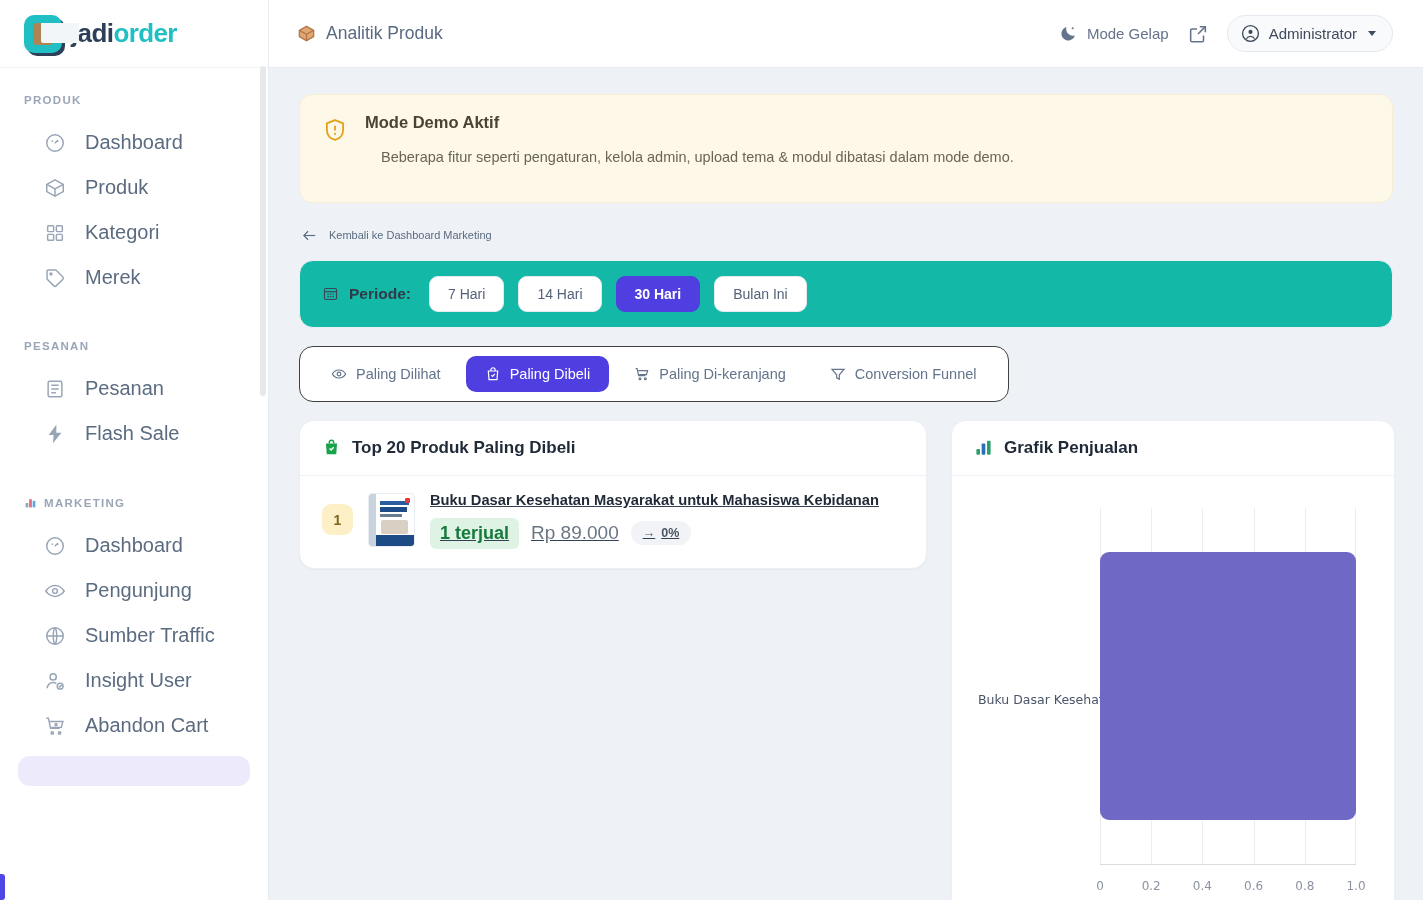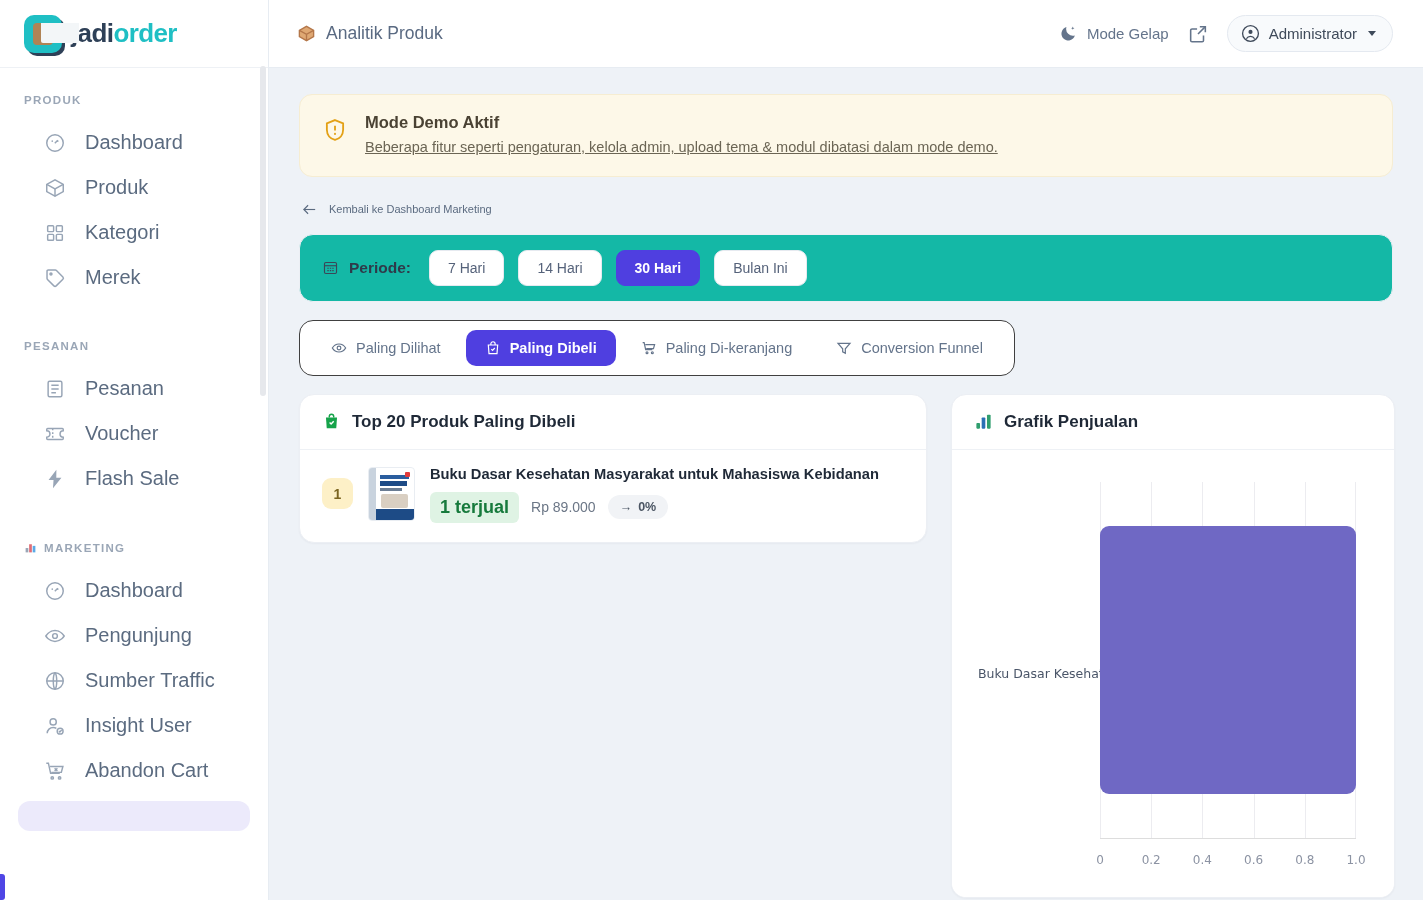--- a/index.html
+++ b/index.html
@@ -99,21 +99,21 @@
   .content { flex: 1 1 auto; padding: 26px 30px 16px 30px; overflow: hidden; }
 
   
   .alert {
     background: #fdf8e8; border: 1px solid #f6edd2; border-radius: 13px;
     padding: 18px 22px; display: flex; gap: 17px; align-items: flex-start;
     margin-bottom: 18px;
   }
   .alert-icon { color: #e3a116; flex: 0 0 26px; width: 26px; height: 26px; margin-top: 4px; }
   .alert-title { font-size: 16.5px; font-weight: 700; color: #4a4233; margin: 0 0 6px; }
-  .alert-desc { font-size: 14.5px; color: #6b6554; margin: 0; line-height: 1.35; text-decoration: underline; }
+  .alert-desc { font-size: 14.5px; color: #6b6554; margin: 16px; line-height: 1.35; }
 
   .back-link {
     display: inline-flex; align-items: center; gap: 11px;
     font-size: 11px; color: #5b6b80; text-decoration: none;
     margin: 6px 0 16px 2px; cursor: pointer;
   }
 
   
   .period-bar {
     background: #14b8a6; border-radius: 14px; border: 1px solid #eceff4;
@@ -134,21 +134,21 @@
     padding: 9px 12px; display: inline-flex; align-items: center; gap: 6px;
     margin-bottom: 18px;
   }
   .tab {
     display: inline-flex; align-items: center; gap: 9px;
     padding: 10px 19px; border-radius: 10px; font-size: 14.5px;
     color: #64748b; cursor: pointer; background: transparent; border: none;
     font-family: inherit; white-space: nowrap;
   }
   .tab .ico { width: 16px; height: 16px; display: block; }
-  .tab.active { background: #4f3fe0; color: #fff; font-weight: 700; justify-content: center; }
+  .tab.active { background: #4f3fe0; color: #fff; font-weight: 400; justify-content: center; }
 
   
   .panels { display: flex; gap: 24px; align-items: flex-start; }
   .panel {
     background: #fff; border-radius: 15px; border: 1px solid #eceff4;
     overflow: hidden; box-shadow: 0 1px 2px rgba(16,24,40,.04);
   }
   .panel.left { flex: 0 0 628px; }
   .panel.right { flex: 0 0 444px; }
   .panel-head {
@@ -170,25 +170,25 @@
     background: #ffffff; position: relative; overflow: hidden;
     border: 1px solid #e9edf2;
   }
   .thumb .spine { position: absolute; left: 0; top: 0; bottom: 0; width: 7px; background: #c9d3de; }
   .thumb .t1 { position: absolute; left: 11px; top: 7px; right: 5px; height: 4px; background: #2a5d9e; }
   .thumb .t2 { position: absolute; left: 11px; top: 13px; right: 7px; height: 5px; background: #1d4b86; }
   .thumb .t3 { position: absolute; left: 11px; top: 20px; right: 12px; height: 3px; background: #6a7c92; }
   .thumb .img { position: absolute; left: 12px; top: 26px; right: 6px; height: 14px; background: #d9cfc2; border-radius: 2px; }
   .thumb .bar { position: absolute; left: 7px; right: 0; bottom: 0; height: 11px; background: #1d4b86; }
   .thumb .dot { position: absolute; right: 4px; top: 4px; width: 5px; height: 5px; background: #e23b3b; border-radius: 1px; }
-  .prod-info { min-width: 0; }
+  .prod-info { min-width: 0; text-decoration: underline; }
   .prod-name { font-size: 14.7px; font-weight: 700; color: #1f2937; margin: 0 0 9px; line-height: 1.25; }
   .prod-meta { display: flex; align-items: center; gap: 12px; }
   .badge-sold { background: #dff3e4; color: #167a3c; font-size: 18px; font-weight: 700; border-radius: 6px; padding: 5px 10px; }
-  .price { font-size: 14px; color: #6b7686; }
+  .price { font-size: 19px; color: #6b7686; }
   .badge-pct { background: #f1f3f6; color: #4b5563; font-size: 12.5px; font-weight: 700; border-radius: 13px; padding: 5px 12px; display: inline-flex; align-items: center; gap: 6px; }
 
   
   .chart-body { height: 447px; position: relative; background: #fff; }
   .chart-ylabel {
     position: absolute; left: 26px; top: 50%; transform: translateY(-50%);
     font-size: 12.5px; color: #4a5568; white-space: nowrap;
     font-family: "DejaVu Sans", sans-serif;
   }
   .plot { position: absolute; left: 148px; right: 38px; top: 32px; bottom: 58px; }
@@ -273,29 +273,20 @@
         </div>
 
       <a class="nav-item">
         <span class="ico">
             <svg viewBox="0 0 24 24" fill="none" stroke="currentColor" stroke-width="1.6">
               <rect x="4.5" y="3.5" width="15" height="17" rx="1.6"></rect>
               <path d="M8 8h8M8 12h8M8 16h5"></path>
             </svg>
           </span>
         <span>Pesanan</span>
-      </a>
-      <a class="nav-item">
-        <span class="ico">
-            <svg viewBox="0 0 24 24" fill="none" stroke="currentColor" stroke-width="1.6">
-              <path d="M3 8.5V7a1 1 0 0 1 1-1h16a1 1 0 0 1 1 1v1.5a2.2 2.2 0 0 0 0 7V17a1 1 0 0 1-1 1H4a1 1 0 0 1-1-1v-1.5a2.2 2.2 0 0 0 0-7z"></path>
-              <path d="M9.5 6v12" stroke-dasharray="2 2"></path>
-            </svg>
-          </span>
-        <span>Voucher</span>
       </a>
       <a class="nav-item">
         <span class="ico">
             <svg viewBox="0 0 24 24" fill="currentColor">
               <path d="M13.5 2L5 13.2h5.4L9.8 22 19 10.6h-5.6z"></path>
             </svg>
           </span>
         <span>Flash Sale</span>
       </a>
 

